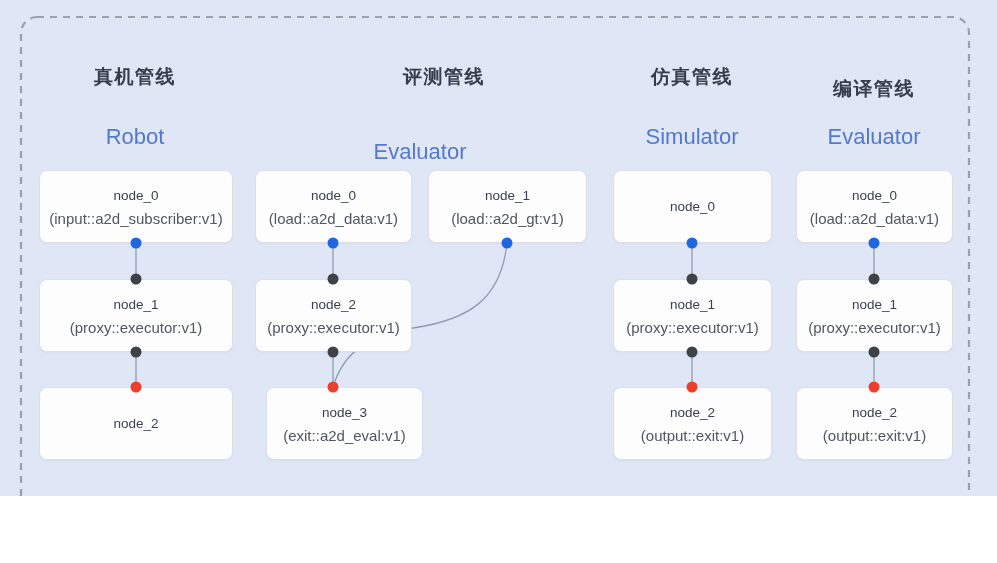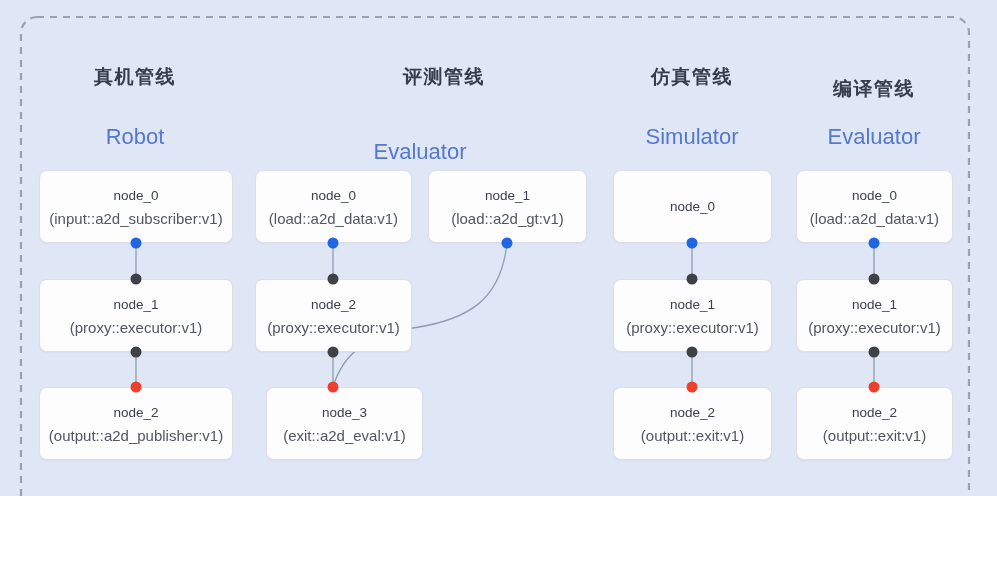--- a/index.html
+++ b/index.html
@@ -74,21 +74,20 @@
   <div class="node-box" style="left:39px;top:170px;width:194px;height:73px">
     <div class="node-name">node_0</div>
     <div class="node-type">(input::a2d_subscriber:v1)</div>
   </div>
   <div class="node-box" style="left:39px;top:279px;width:194px;height:73px">
     <div class="node-name">node_1</div>
     <div class="node-type">(proxy::executor:v1)</div>
   </div>
   <div class="node-box" style="left:39px;top:387px;width:194px;height:73px">
     <div class="node-name">node_2</div>
-    <div class="node-type">(output::a2d_publisher:v1)</div>
   </div>
 
   <div class="node-box" style="left:255px;top:170px;width:157px;height:73px">
     <div class="node-name">node_0</div>
     <div class="node-type">(load::a2d_data:v1)</div>
   </div>
   <div class="node-box" style="left:428px;top:170px;width:159px;height:73px">
     <div class="node-name">node_1</div>
     <div class="node-type">(load::a2d_gt:v1)</div>
   </div>

